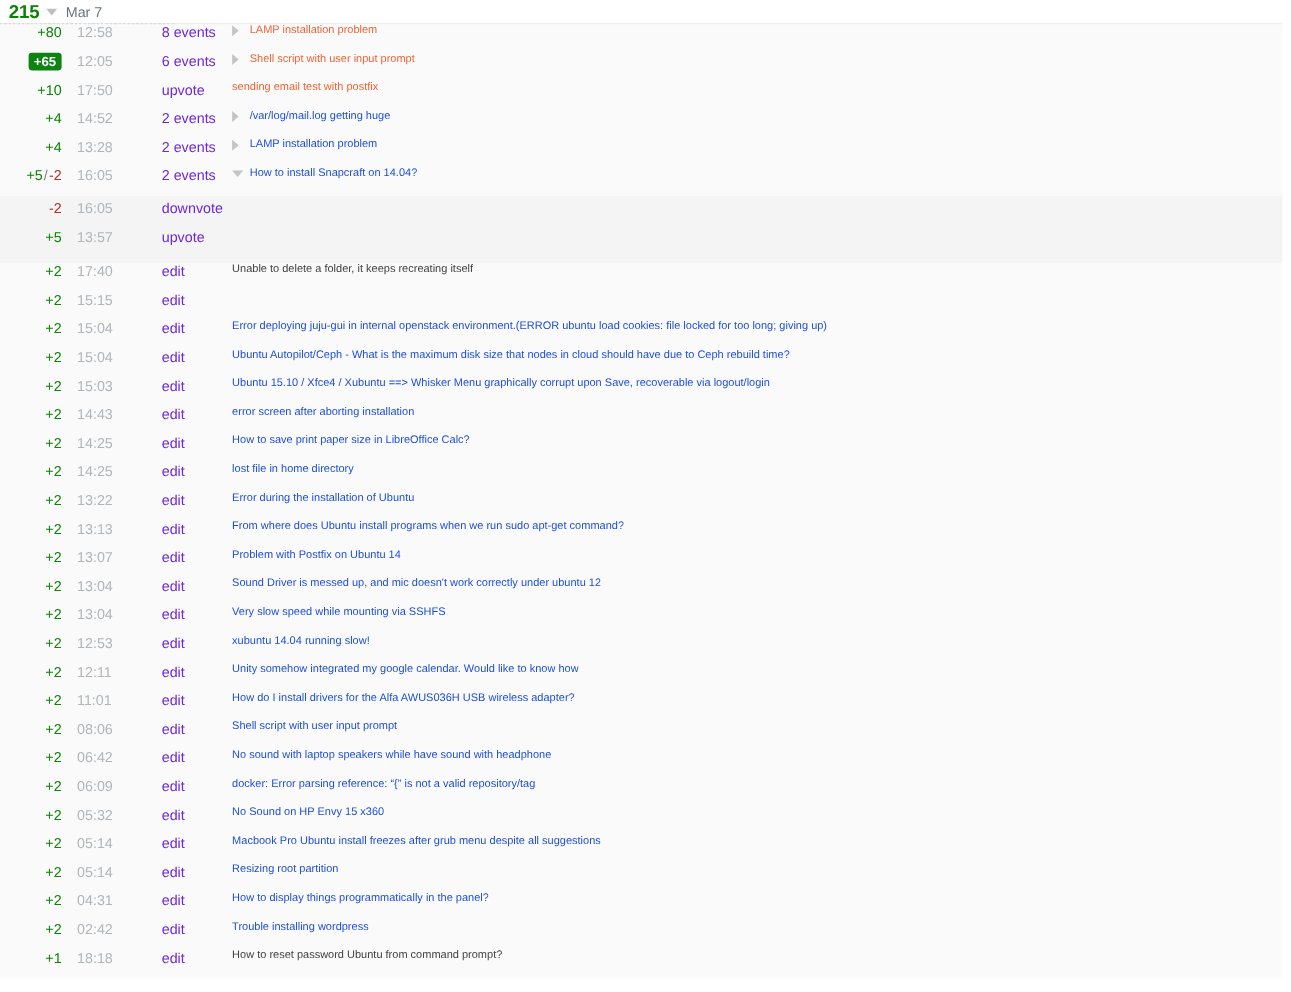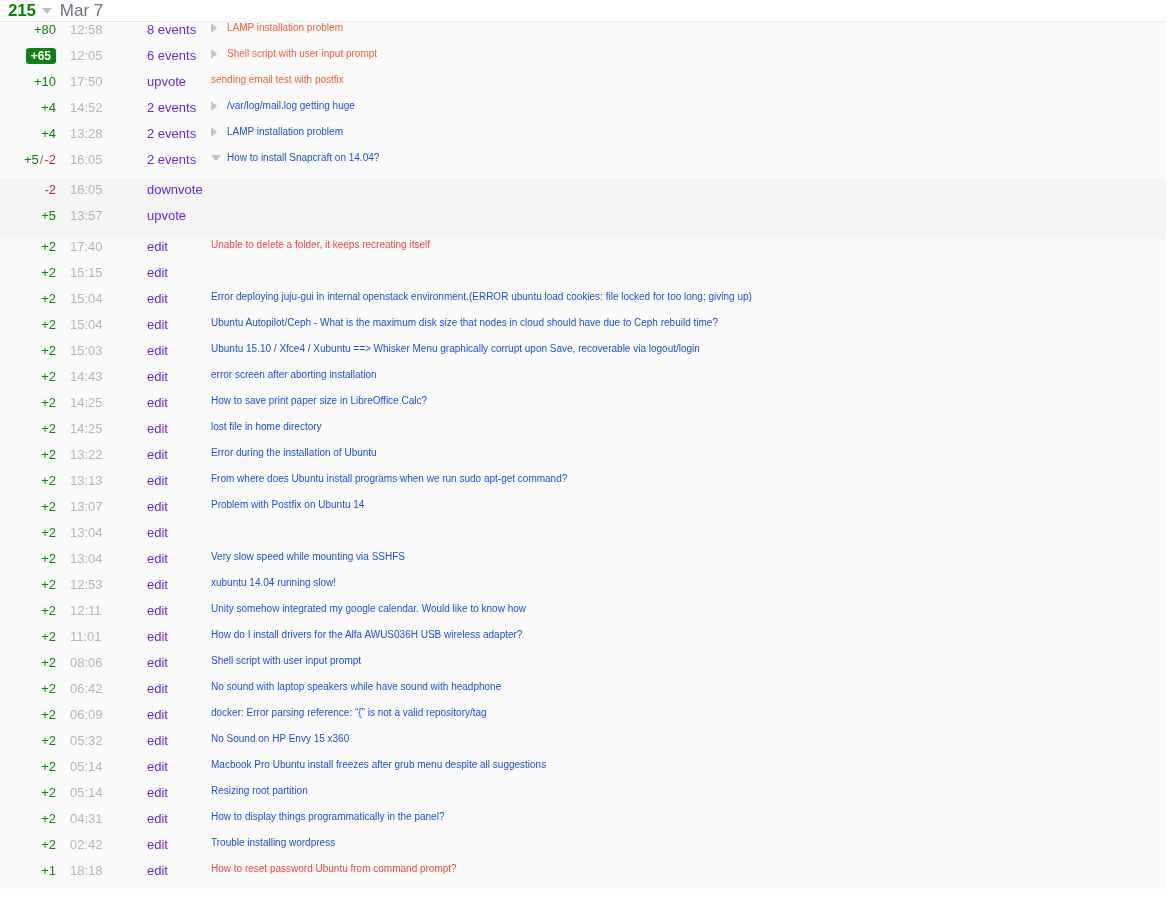--- a/index.html
+++ b/index.html
@@ -50,21 +50,21 @@
     cursor: pointer;
   }
   .collapse-toggle .tri-down {
     width: 0;
     height: 0;
     border-left: 5px solid transparent;
     border-right: 5px solid transparent;
     border-top: 6px solid #bfbfbf;
   }
   .day-date {
-    font-size: 17px;
+    font-size: 13px;
     color: #6a737c;
     line-height: 14px;
   }
 
   
   .header-rule {
     height: 1px;
     width: 1174px;
     background: #ededed;
     position: relative;
@@ -181,21 +181,21 @@
     border-right: 5px solid transparent;
     border-top: 6px solid #c4c4c4;
   }
   .tri-none { width: 0; min-width: 0; margin-right: 0; }
 
   .title-link {
     cursor: pointer;
     text-decoration: none;
   }
   .title-link.hot   { color: #ef6335; }
-  .title-link.visited { color: #ef4444; }
+  .title-link.visited { color: #404040; }
   .title-link.normal { color: #1d4ed8; }
 
   .scroll-gutter {
     position: absolute;
     right: 0;
     top: 21px;
     width: 8px;
     bottom: 0;
     background: #ffffff;
   }
@@ -386,20 +386,24 @@
         <div class="col-type">edit</div>
         <div class="col-title">
           <span class="tri-slot tri-none"></span>
           <span class="title-link normal">Problem with Postfix on Ubuntu 14</span>
         </div>
       </div>
       <div class="event-row plain">
         <div class="col-rep"><span class="pos">+2</span></div>
         <div class="col-time">13:04</div>
         <div class="col-type">edit</div>
+        <div class="col-title">
+          <span class="tri-slot tri-none"></span>
+          <span class="title-link normal">Sound Driver is messed up, and mic doesn't work correctly under ubuntu 12</span>
+        </div>
       </div>
       <div class="event-row plain">
         <div class="col-rep"><span class="pos">+2</span></div>
         <div class="col-time">13:04</div>
         <div class="col-type">edit</div>
         <div class="col-title">
           <span class="tri-slot tri-none"></span>
           <span class="title-link normal">Very slow speed while mounting via SSHFS</span>
         </div>
       </div>

